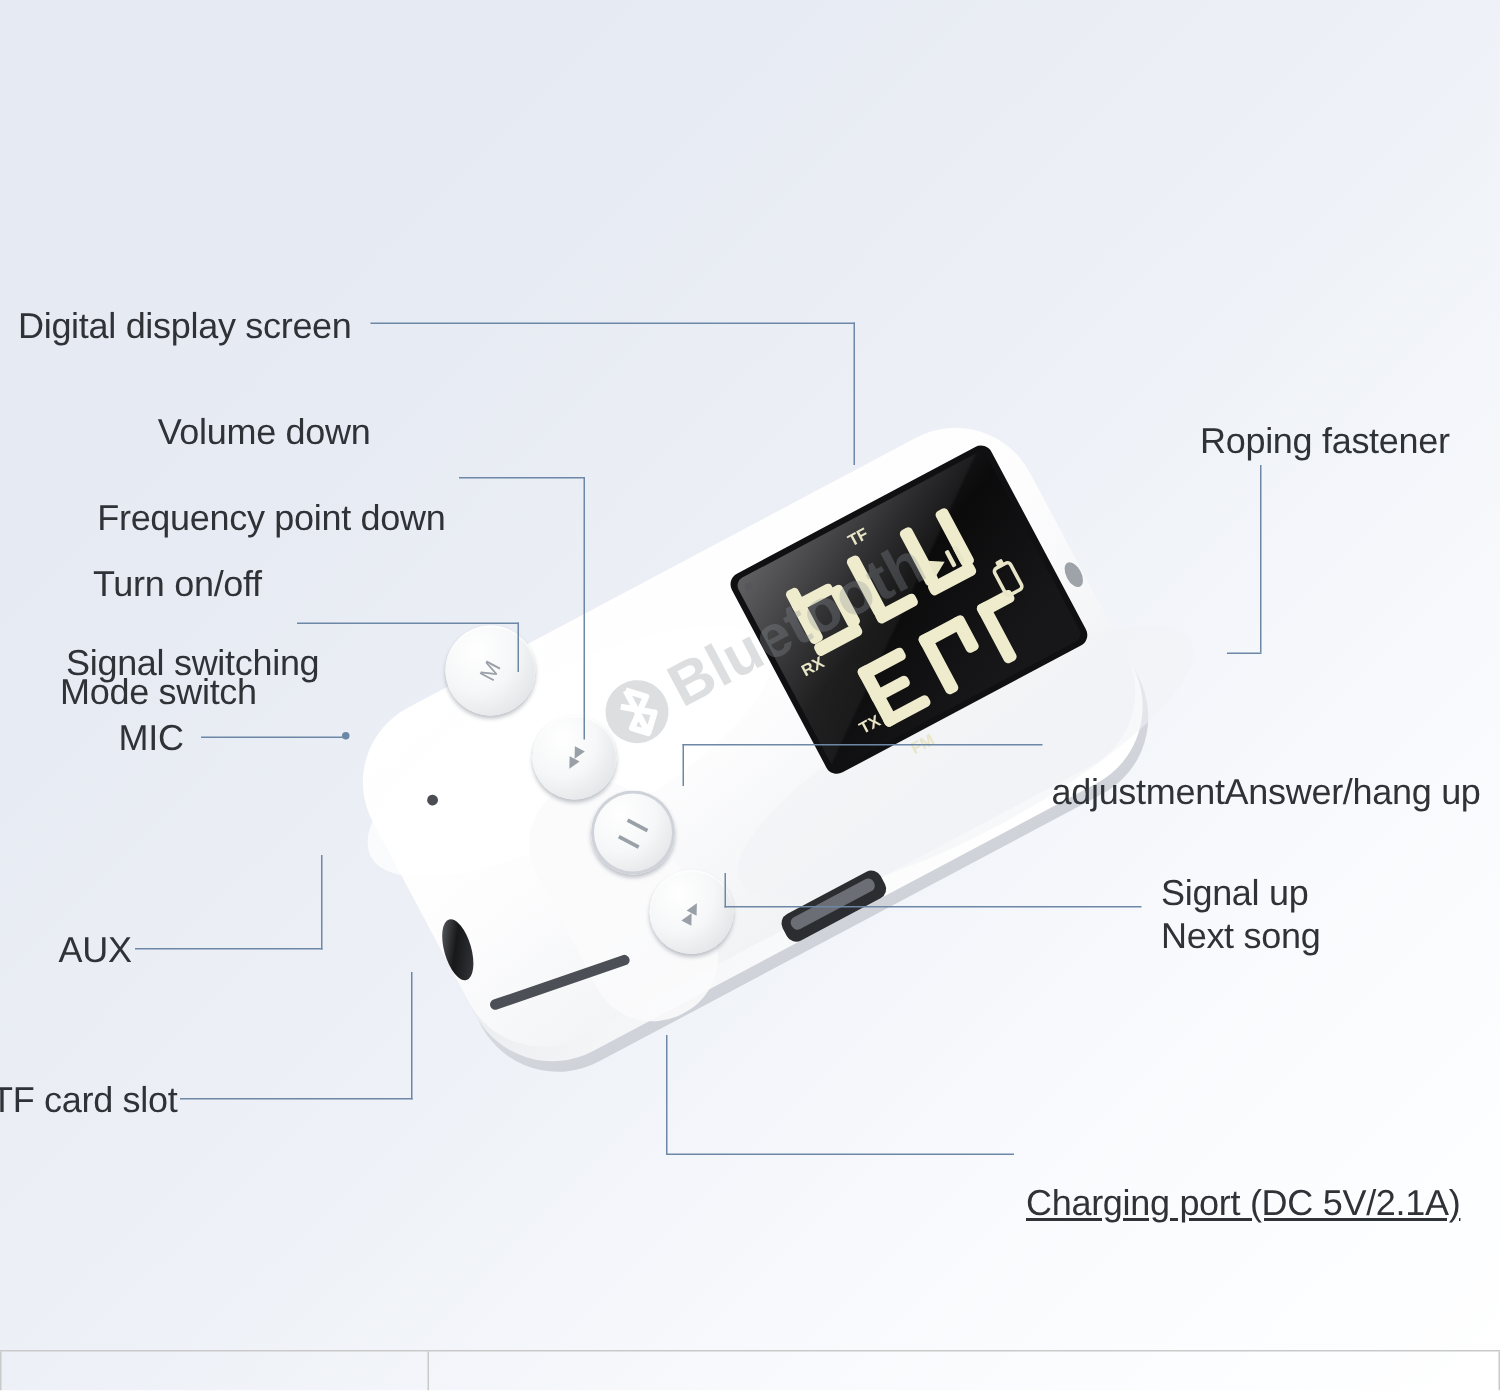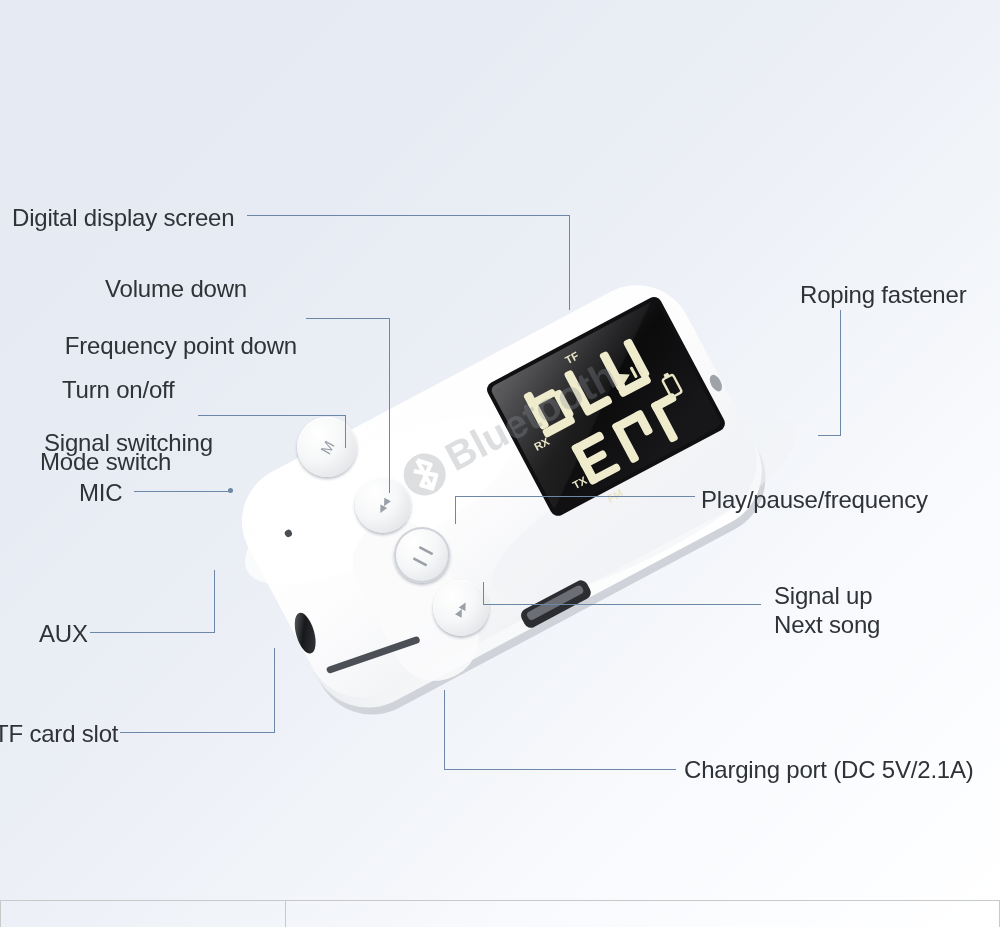--- a/index.html
+++ b/index.html
@@ -267,32 +267,32 @@
   </div>
 
   <div class="label l" style="left:-6px;top:719px;">
     <span>TF card slot</span>
   </div>
 
   <div class="label l" style="left:800px;top:280px;">
     <span>Roping fastener</span>
   </div>
 
-  <div class="label l" style="left:701px;top:485px;">
-    <span>Play/pause/frequency</span>
+  <div class="label l" style="left:701px;top:514px;">
+    <span>adjustmentAnswer/hang up</span>
   </div>
 
   <div class="label l" style="left:774px;top:581px;">
     <span>Signal up</span>
   </div>
   <div class="label l" style="left:774px;top:610px;">
     <span>Next song</span>
   </div>
 
-  <div class="label l" style="left:684px;top:755px;">
+  <div class="label l" style="left:684px;top:788px;text-decoration:underline;">
     <span>Charging port (DC 5V/2.1A)</span>
   </div>
 
   <div class="bottom-rule">
     <div class="edge-l"></div>
     <div class="divider"></div>
     <div class="edge-r"></div>
   </div>
 
 </div>

